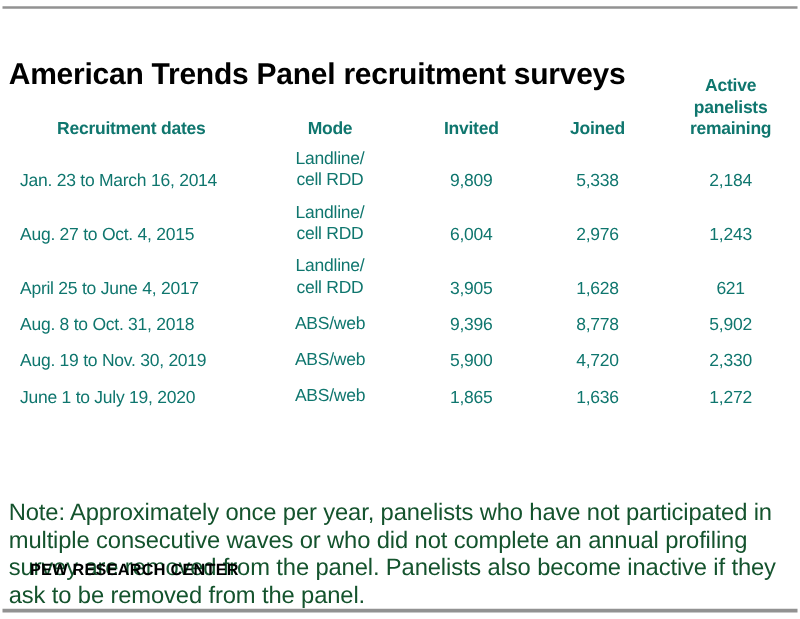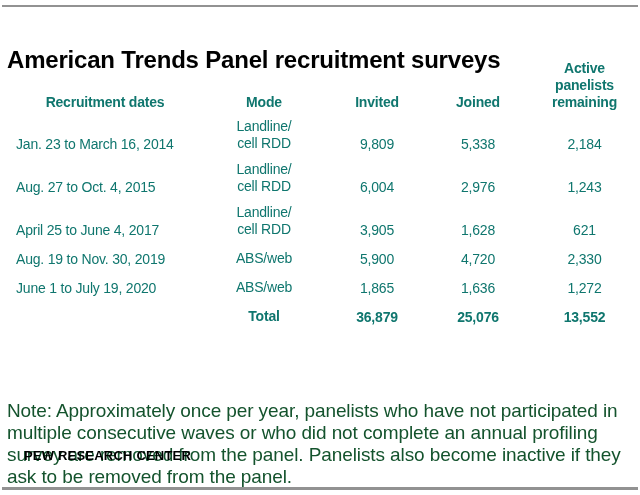--- a/index.html
+++ b/index.html
@@ -119,40 +119,40 @@
       </tr>
       <tr class="r-tall">
         <td class="c-dates">April 25 to June 4, 2017</td>
         <td class="c-mode">Landline/
 cell RDD</td>
         <td class="c-num">3,905</td>
         <td class="c-num">1,628</td>
         <td class="c-num">621</td>
       </tr>
       <tr class="r-short">
+        <td class="c-dates">Aug. 8 to Oct. 31, 2018</td>
+        <td class="c-mode">ABS/web</td>
+        <td class="c-num">9,396</td>
+        <td class="c-num">8,778</td>
+        <td class="c-num">5,902</td>
+      </tr>
+      <tr class="r-short">
         <td class="c-dates">Aug. 19 to Nov. 30, 2019</td>
         <td class="c-mode">ABS/web</td>
         <td class="c-num">5,900</td>
         <td class="c-num">4,720</td>
         <td class="c-num">2,330</td>
       </tr>
       <tr class="r-short">
         <td class="c-dates">June 1 to July 19, 2020</td>
         <td class="c-mode">ABS/web</td>
         <td class="c-num">1,865</td>
         <td class="c-num">1,636</td>
         <td class="c-num">1,272</td>
       </tr>
-      <tr class="r-short r-total">
-        <td class="c-dates"></td>
-        <td class="c-mode">Total</td>
-        <td class="c-num">36,879</td>
-        <td class="c-num">25,076</td>
-        <td class="c-num">13,552</td>
-      </tr>
     </tbody>
   </table>
 
   <p class="note">Note: Approximately once per year, panelists who have not participated in multiple consecutive waves or who did not complete an annual profiling survey are removed from the panel. Panelists also become inactive if they ask to be removed from the panel.</p>
 
   <div class="source">PEW RESEARCH CENTER</div>
 
   <div class="rule rule-bottom"></div>
 
 </div>

